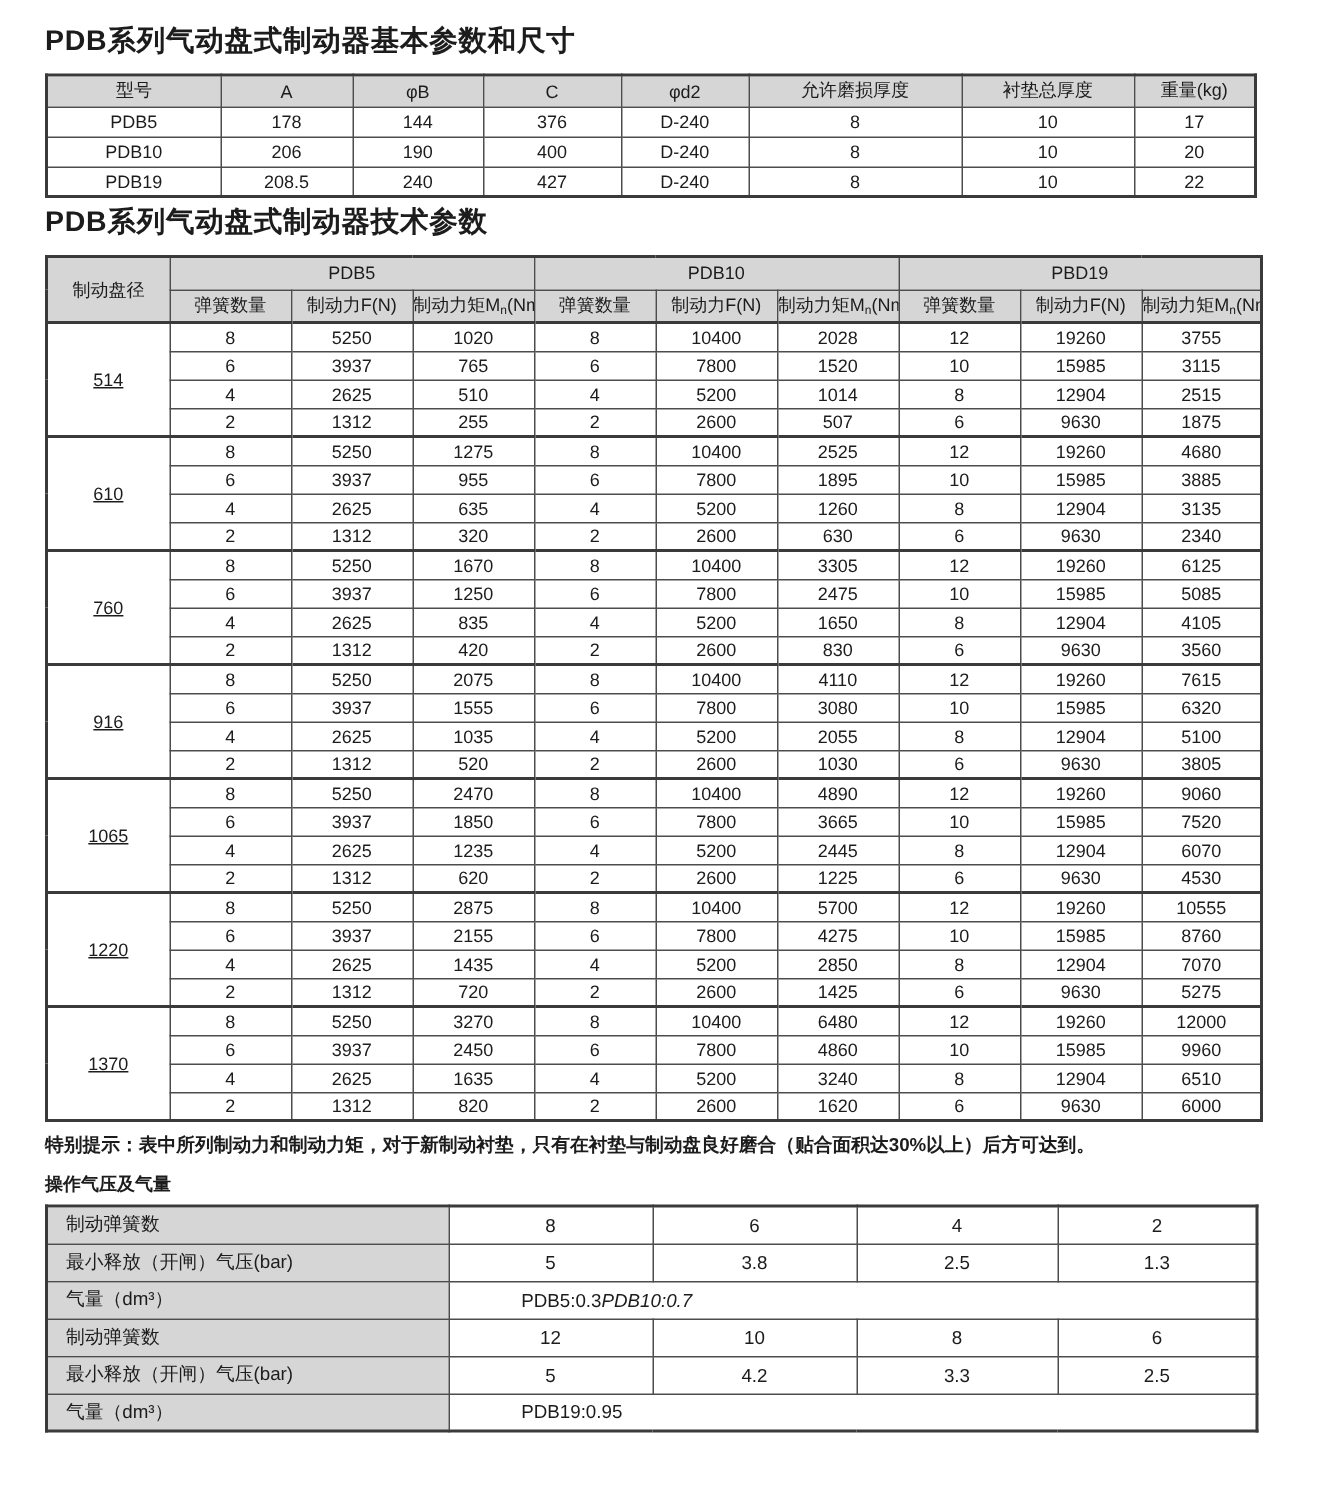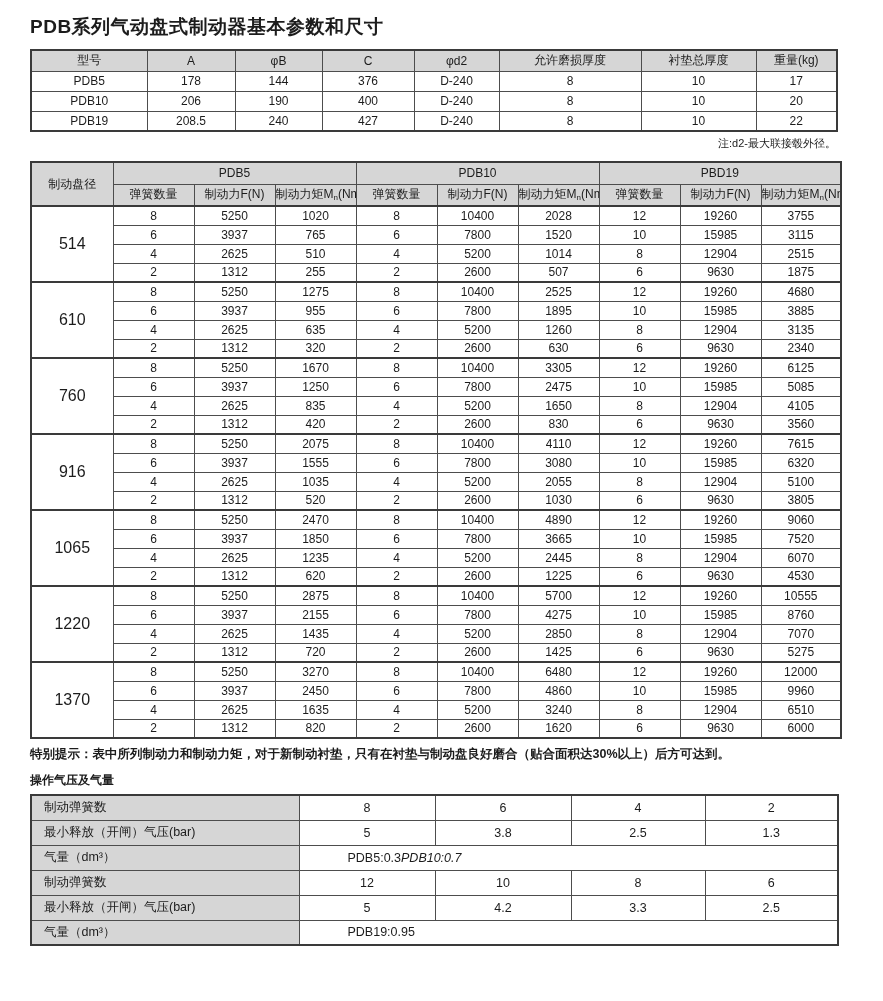--- a/index.html
+++ b/index.html
@@ -21,21 +21,21 @@
   .t1{width:806px;font-size:12px;}
   .t1 tr{height:20px;}
   .t1 thead tr{height:21px;}
   .note-d2{width:806px;text-align:right;font-size:11px;margin:4px 0 10px 0;}
   
   .t2{width:810px;font-size:12px;}
   .t2 thead tr{height:22px;}
   .t2 tbody tr{height:19px;}
   .t2 thead{border-bottom:2px solid #c4b5fd;}
   .t2 .sec-top td{border-top:2px solid #3a3a3a;}
-  .t2 td.disc{font-size:16px;}
+  .t2 td.disc{font-size:12px;text-decoration:underline;}
   .subscript{font-size:8px;vertical-align:-2px;}
   
   .special-note{font-size:12.5px;font-weight:bold;margin:7px 0 0 0;width:830px;}
   .op-title{font-size:12px;font-weight:bold;margin:9px 0 5px 0;font-family:Liberation Serif, serif;}
   
   .t3{width:807px;font-size:12.5px;padding-left:35px;}
   .t3 tr{height:25px;}
   .t3 td.label{background:#d6d6d6;text-align:left;padding-left:12px;}
   .t3 td.merged{text-align:left;padding-left:48px;}
   .t3 td.merged span + span{font-style:italic;}
@@ -97,22 +97,22 @@
           <td>240</td>
           <td>427</td>
           <td>D-240</td>
           <td>8</td>
           <td>10</td>
           <td>22</td>
         </tr>
       </tbody>
   </table>
 
-  <div class="note-d2">注:d2-最大联接毂外径。</div>
-
+
+  <h2 class="sec-title second">PDB系列气动盘式制动器技术参数</h2>
 
   <table class="t2">
     <colgroup>
       <col style="width:82px">
       <col style="width:81px">
         <col style="width:81px">
         <col style="width:81px">
       <col style="width:81px">
         <col style="width:81px">
         <col style="width:81px">

